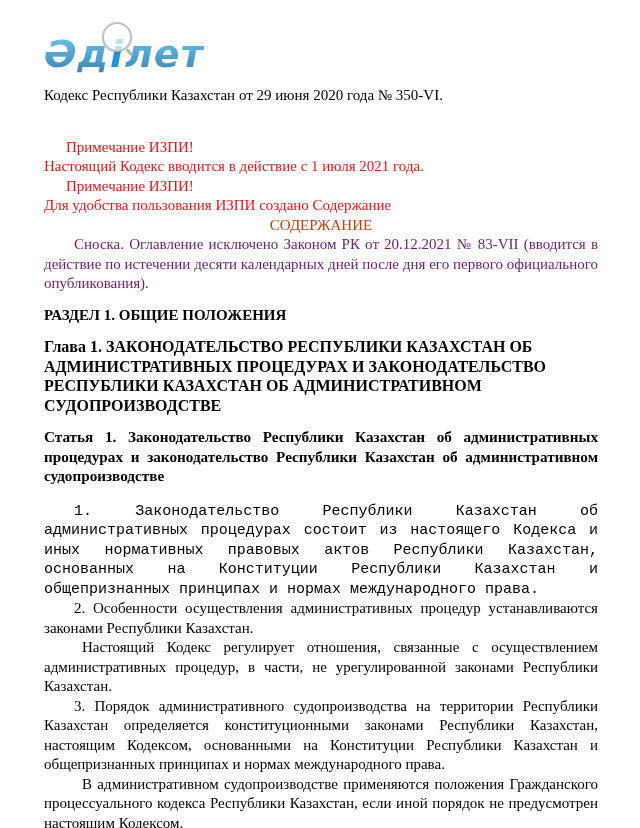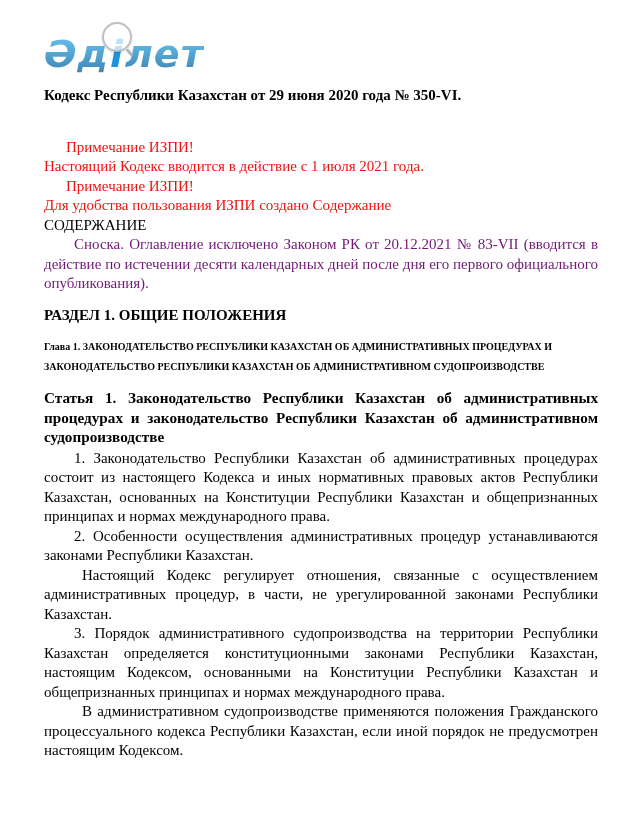--- a/index.html
+++ b/index.html
@@ -61,53 +61,53 @@
 
   
   .doc{font-size:15px;line-height:19.5px;text-align:justify;}
   .title{
     margin-top:14px;
     font-weight:bold;
     font-size:15.5px;
     line-height:20px;
     text-align:left;
   }
-  .subtitle{margin-top:8px;text-align:left;font-weight:bold;}
+  .subtitle{margin-top:8px;text-align:left;}
   .notes{margin-top:32px;}
   .note{color:#ef1313;text-align:left;}
   .note.indented{padding-left:22px;}
-  .toc{color:#000000;text-align:left;}
+  .toc{color:#c2410c;text-align:center;}
   .footnote{
     color:#701a75;
     text-indent:30px;
     margin:0;
   }
   .h-section{
     margin:12px 0 0 0;
     font-weight:bold;
     font-size:15px;
     line-height:19.5px;
     text-align:left;
   }
   .h-chapter{
     margin:12px 0 0 0;
     font-weight:bold;
-    font-size:10px;
+    font-size:16px;
     line-height:19.5px;
     text-align:left;
   }
   .h-article{
     margin:12px 0 0 0;
     font-weight:bold;
     font-size:15.2px;
     line-height:19.5px;
     text-align:justify;
   }
   .para{margin:0;text-indent:30px;}
-  .para.first{margin-top:2px;}
+  .para.first{margin-top:16px;font-family:Liberation Mono, monospace;}
   .para.cont{text-indent:38px;}
 </style>
 </head>
 <body>
 
 <div class="page">
 
   <div class="logo">
     <span class="logo-grad">Әд</span><span class="logo-i-wrap"><span class="ring"></span><span class="logo-i">і</span></span><span class="logo-grad">лет</span>
   </div>

